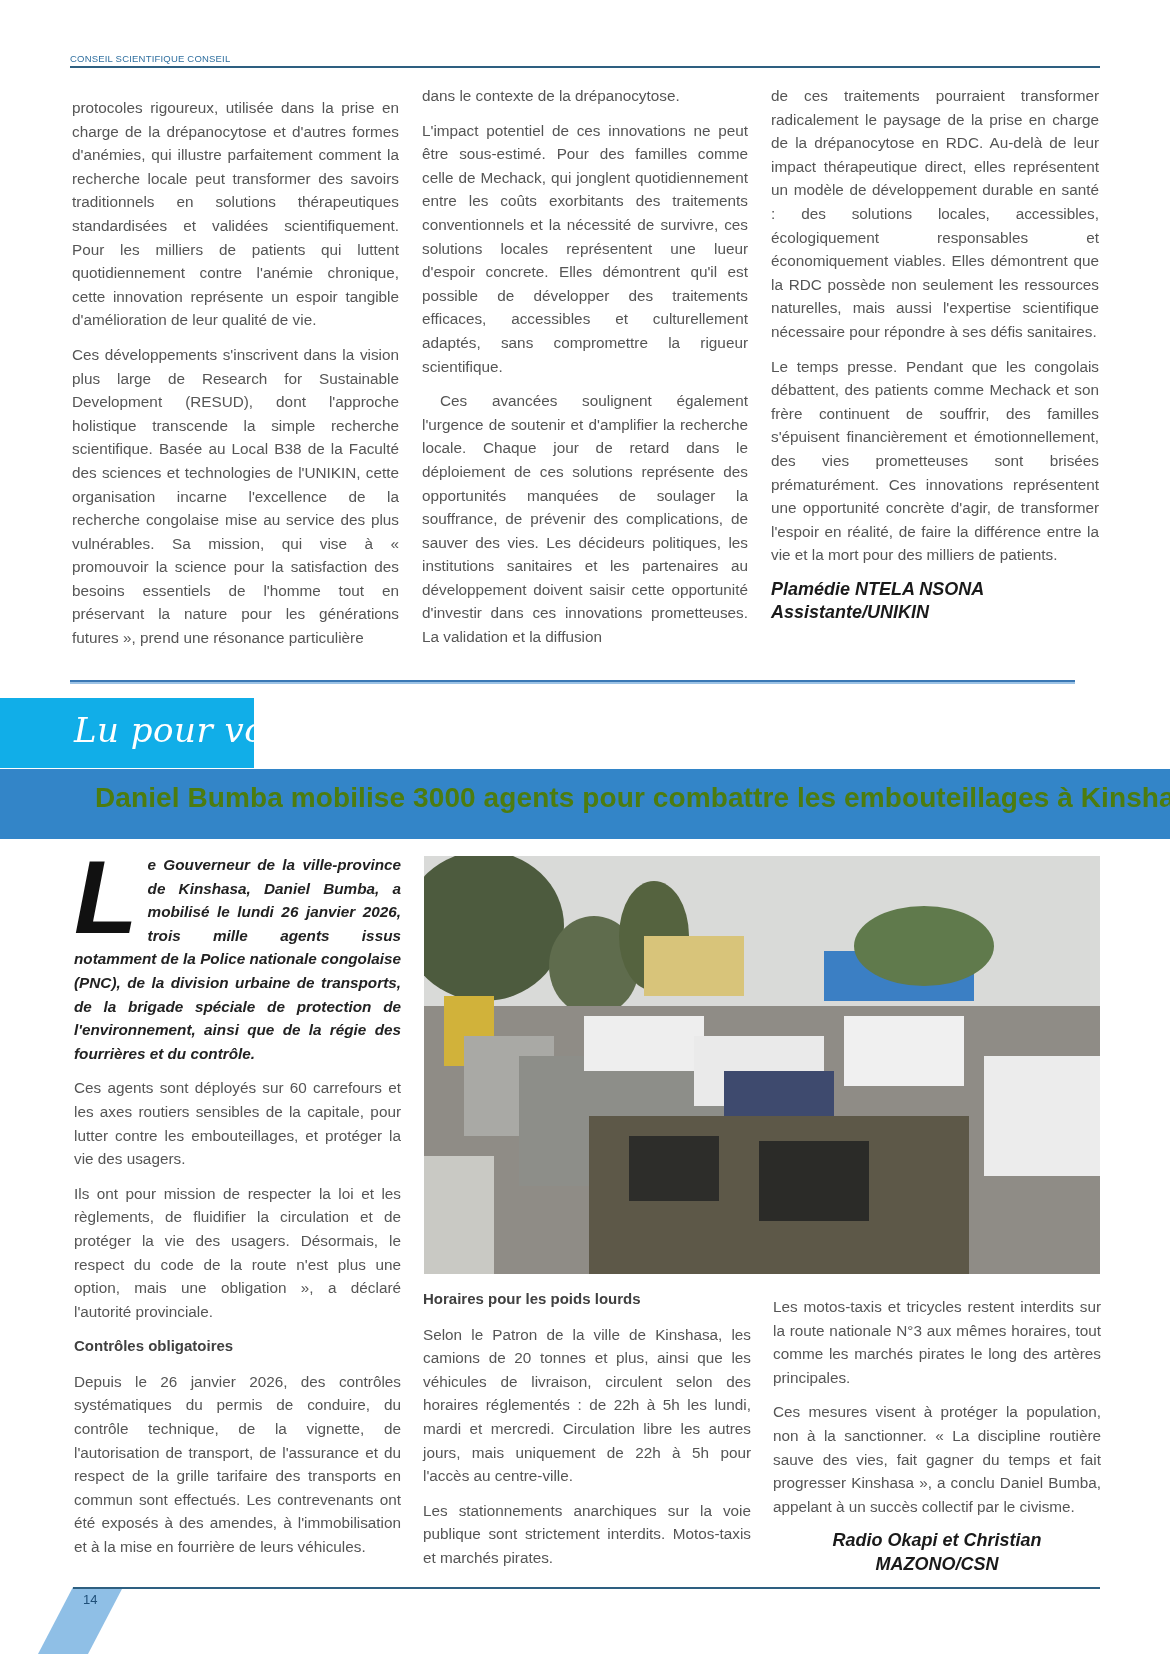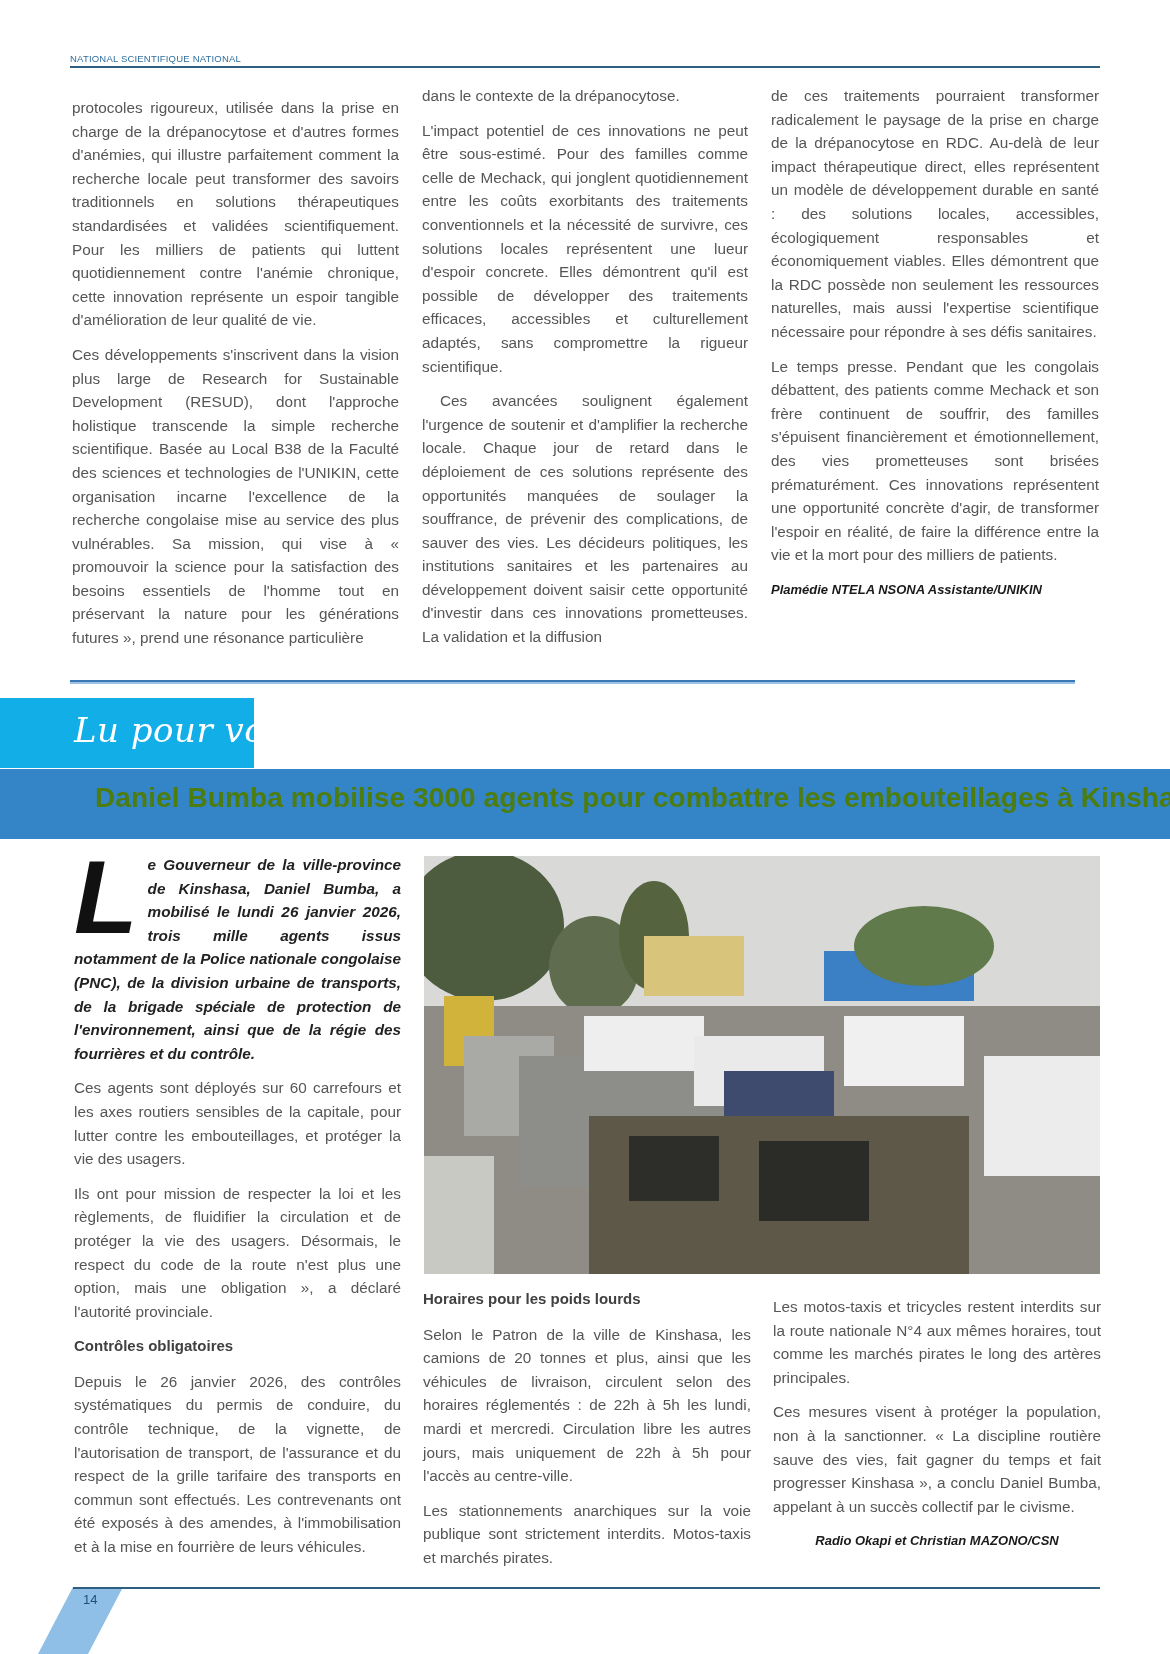--- a/index.html
+++ b/index.html
@@ -8,21 +8,21 @@
   .header-label { position: absolute; left: 70px; top: 53px; font-size: 9.5px; color: #2f6f9f;
                   letter-spacing: 0.2px; }
   .header-rule { position: absolute; left: 70px; top: 66px; width: 1030px; height: 2px; background: #2e5f80; }
 
   .col { position: absolute; font-size: 15.3px; line-height: 23.6px; text-align: justify; color: #555; }
   .col p { margin: 0 0 11px 0; }
   .col1 { left: 72px; top: 96px; width: 327px; }
   .col2 { left: 422px; top: 84px; width: 326px; }
   .col3 { left: 771px; top: 84px; width: 328px; }
   .indent { text-indent: 18px; }
-  .signature { font-style: italic; font-weight: bold; color: #1a1a1a; font-size: 13px; text-align: left; }
+  .signature { font-style: italic; font-weight: bold; color: #1a1a1a; font-size: 18px; text-align: left; }
 
   .section-rule { position: absolute; left: 70px; top: 680px; width: 1005px; height: 4px;
                   background: linear-gradient(#3a78b5 0 50%, #9cc3e6 50% 100%); }
 
   .tag-box { position: absolute; left: 0; top: 698px; width: 254px; height: 70px; background: #11aee8; }
   .tag-text { position: absolute; left: 74px; top: 710px; font-family: "DejaVu Serif", serif; font-style: italic;
               font-size: 34px; color: #ffffff; letter-spacing: 0.5px; text-align: right; }
 
   .title-bar { position: absolute; left: 0; top: 769px; width: 1170px; height: 70px; background: #3385c8; }
   .title-text { position: absolute; left: 95px; top: 782px; font-size: 28px; font-weight: bold; color: #4d7c0f;
@@ -42,21 +42,21 @@
            background: linear-gradient(180deg, #dcdcdc 0%, #cfcfcf 25%, #9a9a96 45%, #7d7c78 70%, #5e5a52 100%); }
   .photo svg { width: 100%; height: 100%; display: block; }
 
   .footer-rule { position: absolute; left: 220px; top: 1587px; width: 880px; height: 2px; background: #2e5f80; }
   .footer-shape { position: absolute; left: 0; top: 1587px; width: 130px; height: 67px; }
   .page-number { position: absolute; left: 83px; top: 1592px; font-size: 13px; color: #1f4f78; }
 </style>
 </head>
 <body>
 
-<div class="header-label">NATIONAL SCIENTIFIQUE NATIONAL</div>
+<div class="header-label">CONSEIL SCIENTIFIQUE CONSEIL</div>
 <div class="header-rule"></div>
 
 <div class="col col1">
   <p>protocoles rigoureux, utilisée dans la prise en charge de la drépanocytose et d'autres formes d'anémies, qui illustre parfaitement comment la recherche locale peut transformer des savoirs traditionnels en solutions thérapeutiques standardisées et validées scientifiquement. Pour les milliers de patients qui luttent quotidiennement contre l'anémie chronique, cette innovation représente un espoir tangible d'amélioration de leur qualité de vie.</p>
   <p>Ces développements s'inscrivent dans la vision plus large de Research for Sustainable Development (RESUD), dont l'approche holistique transcende la simple recherche scientifique. Basée au Local B38 de la Faculté des sciences et technologies de l'UNIKIN, cette organisation incarne l'excellence de la recherche congolaise mise au service des plus vulnérables. Sa mission, qui vise à « promouvoir la science pour la satisfaction des besoins essentiels de l'homme tout en préservant la nature pour les générations futures », prend une résonance particulière</p>
 </div>
 <div class="col col2">
   <p>dans le contexte de la drépanocytose.</p>
   <p>L'impact potentiel de ces innovations ne peut être sous-estimé. Pour des familles comme celle de Mechack, qui jonglent quotidiennement entre les coûts exorbitants des traitements conventionnels et la nécessité de survivre, ces solutions locales représentent une lueur d'espoir concrete. Elles démontrent qu'il est possible de développer des traitements efficaces, accessibles et culturellement adaptés, sans compromettre la rigueur scientifique.</p>
   <p class="indent">Ces avancées soulignent également l'urgence de soutenir et d'amplifier la recherche locale. Chaque jour de retard dans le déploiement de ces solutions représente des opportunités manquées de soulager la souffrance, de prévenir des complications, de sauver des vies. Les décideurs politiques, les institutions sanitaires et les partenaires au développement doivent saisir cette opportunité d'investir dans ces innovations prometteuses. La validation et la diffusion</p>
@@ -109,21 +109,21 @@
   </svg>
 </div>
 
 <div class="a-col a2">
   <p class="subhead">Horaires pour les poids lourds</p>
   <p>Selon le Patron de la ville de Kinshasa, les camions de 20 tonnes et plus, ainsi que les véhicules de livraison, circulent selon des horaires réglementés : de 22h à 5h les lundi, mardi et mercredi. Circulation libre les autres jours, mais uniquement de 22h à 5h pour l'accès au centre-ville.</p>
   <p>Les stationnements anarchiques sur la voie publique sont strictement interdits. Motos-taxis et marchés pirates.</p>
 </div>
 
 <div class="a-col a3">
-  <p>Les motos-taxis et tricycles restent interdits sur la route nationale N°4 aux mêmes horaires, tout comme les marchés pirates le long des artères principales.</p>
+  <p>Les motos-taxis et tricycles restent interdits sur la route nationale N°3 aux mêmes horaires, tout comme les marchés pirates le long des artères principales.</p>
   <p>Ces mesures visent à protéger la population, non à la sanctionner. « La discipline routière sauve des vies, fait gagner du temps et fait progresser Kinshasa », a conclu Daniel Bumba, appelant à un succès collectif par le civisme.</p>
   <p class="signature" style="text-align:center">Radio Okapi et Christian MAZONO/CSN</p>
 </div>
 
 <svg class="footer-shape" viewBox="0 0 130 67">
   <polygon points="73,0 123,0 88,67 38,67" fill="#8fbfe6"></polygon>
 </svg>
 <div class="footer-rule" style="left:73px; width:1027px;"></div>
 <div class="page-number">14</div>
 

